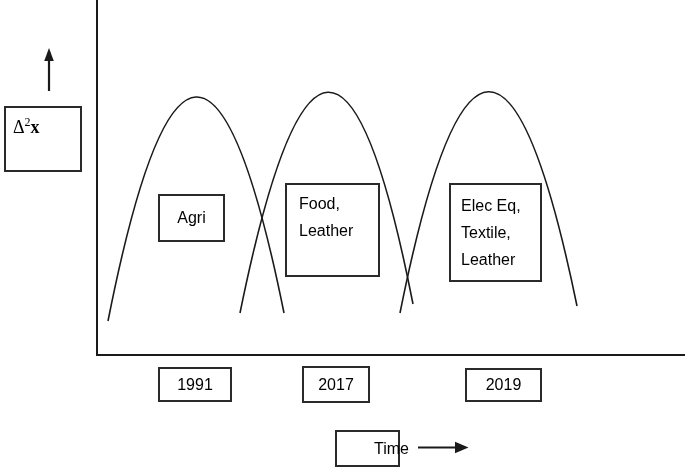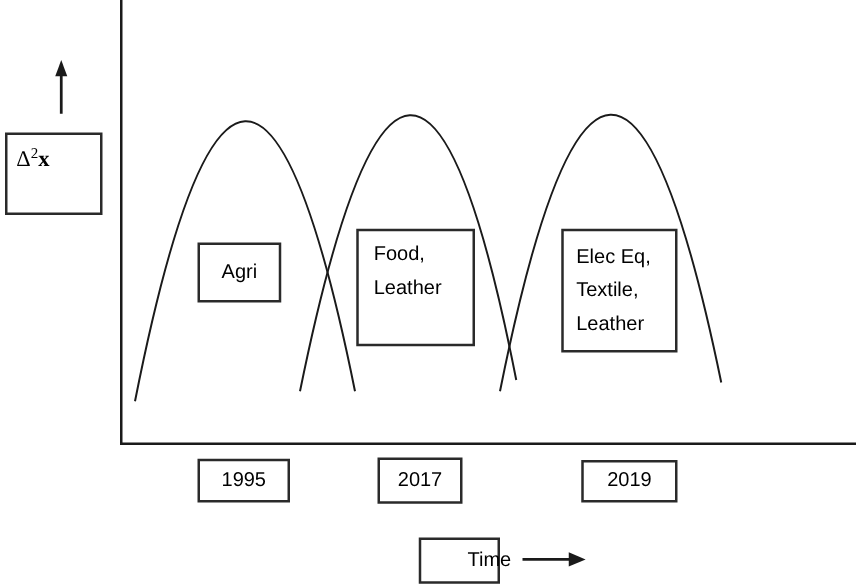--- a/index.html
+++ b/index.html
@@ -114,21 +114,21 @@
     <div>Leather</div>
   </div>
 
   <div class="box elec-box">
     <div>Elec Eq,</div>
     <div>Textile,</div>
     <div>Leather</div>
   </div>
 
   <div class="box year-2000-box centered">
-    <span>1995</span>
+    <span>1991</span>
   </div>
   <div class="box year-2010-box centered">
     <span>2017</span>
   </div>
   <div class="box year-2019-box centered">
     <span>2019</span>
   </div>
 
   <div class="box time-box centered">
     <span>Time</span>

